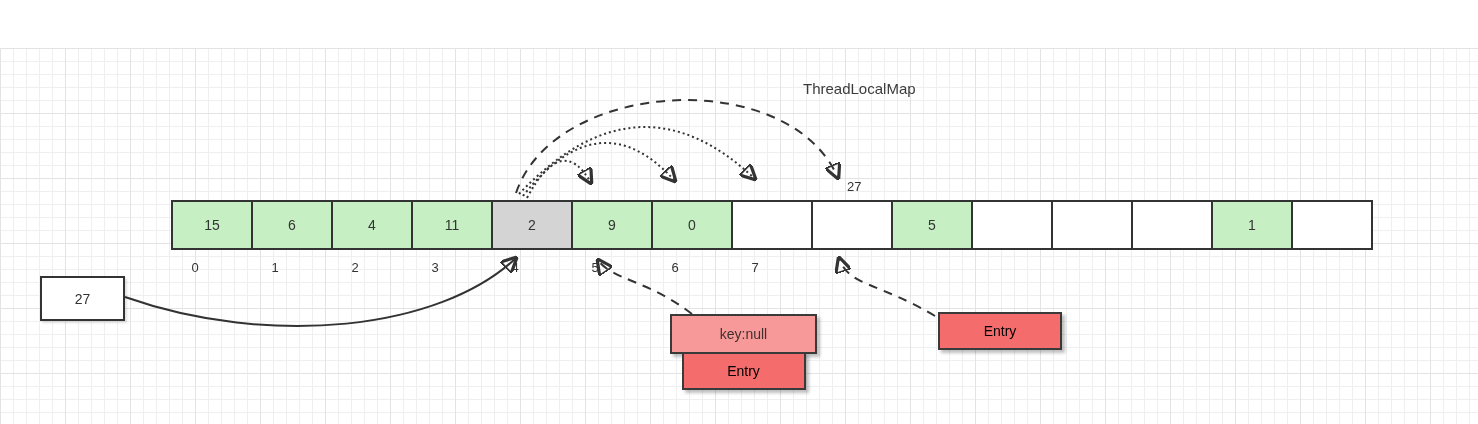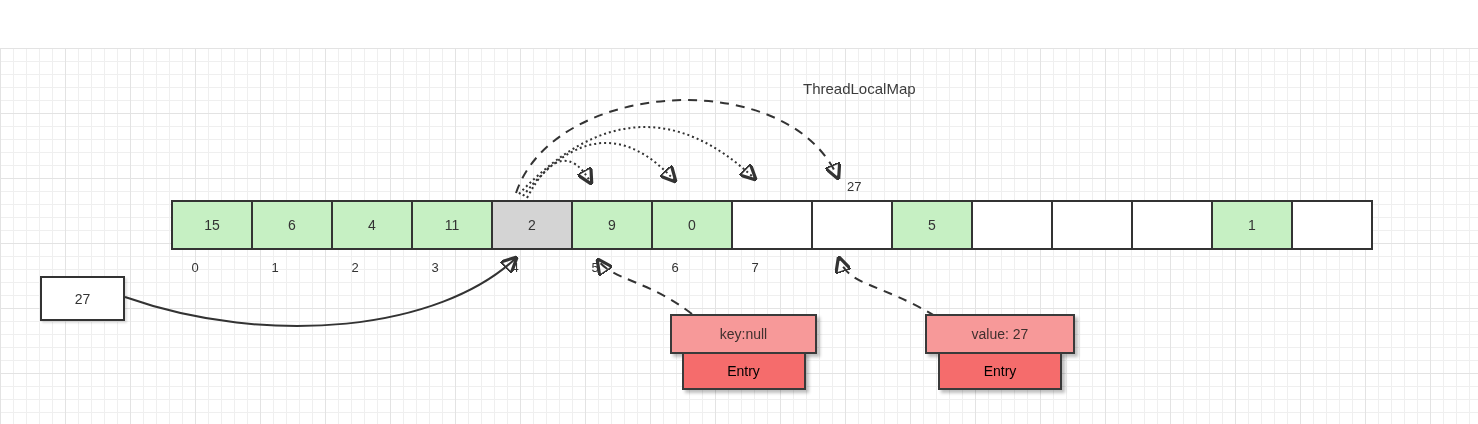--- a/index.html
+++ b/index.html
@@ -142,17 +142,16 @@
   </div>
 
   <div class="probe-label">27</div>
 
   <div class="entry" style="left:670px;top:266px">
     <div class="row">key:null</div>
     <div class="tag">Entry</div>
   </div>
 
   <div class="entry e2" style="left:925px;top:266px">
-    <div class="row">value: 27</div>
     <div class="tag">Entry</div>
   </div>
 
 </div>
 
 </body></html>

